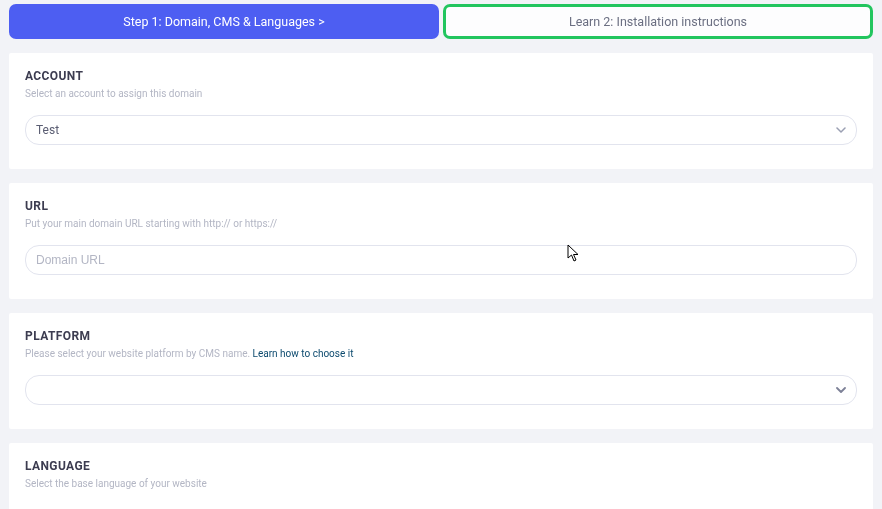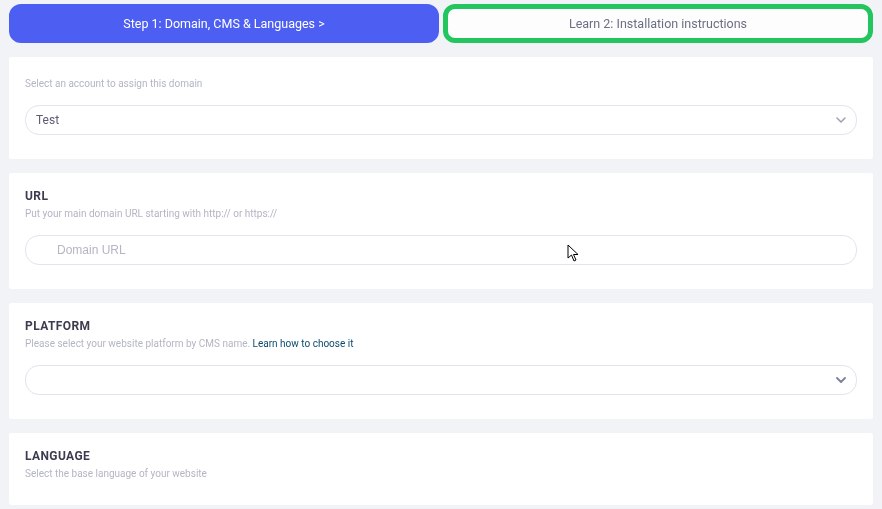--- a/index.html
+++ b/index.html
@@ -13,23 +13,23 @@
   .page { padding: 0 9px; }
   .steps {
     display: flex;
     gap: 4px;
     padding: 4px 0 0 0;
   }
   .step-tab {
     flex: 1;
     text-align: center;
     padding: 7px 16px;
-    border-radius: 12px;
+    border-radius: 7px;
     font-size: 12.5px;
-    border: 5px solid #22c55e;
+    border: 3px solid #22c55e;
     background: #fdfdfe;
     color: #6b6f82;
     cursor: pointer;
   }
   .step-tab.active {
     background: #4d5ef2;
     color: #ffffff;
     border-color: #4d5ef2;
   }
   .card {
@@ -86,21 +86,20 @@
     cursor: text;
   }
   .text-input input {
     border: none;
     outline: none;
     width: 100%;
     height: 100%;
     font-size: 12px;
     color: #c2410c;
     background: transparent;
-    margin-left: 21px;
   }
   .text-input input::placeholder { color: #b3b6c4; }
   .cursor {
     position: absolute;
     left: 567px;
     top: 244px;
     width: 13px;
     height: 18px;
     pointer-events: none;
     z-index: 9999;
@@ -114,20 +113,21 @@
   <div class="steps">
     <div class="step-tab active">
       <span>Step 1: Domain, CMS &amp; Languages  &gt;</span>
     </div>
     <div class="step-tab">
       <span>Learn 2: Installation instructions</span>
     </div>
   </div>
 
   <div class="card">
+    <div class="section-title">ACCOUNT</div>
     <div class="section-sub">Select an account to assign this domain</div>
     <div class="select-box">
       <span class="value">Test</span>
       <span class="chevron">
         <svg viewBox="0 0 10 10" width="10" height="10">
             <path d="M1 3 L5 7 L9 3" stroke="#9ba0b3" stroke-width="1.5" fill="none" stroke-linecap="round" stroke-linejoin="round"></path>
           </svg>
       </span>
     </div>
   </div>

